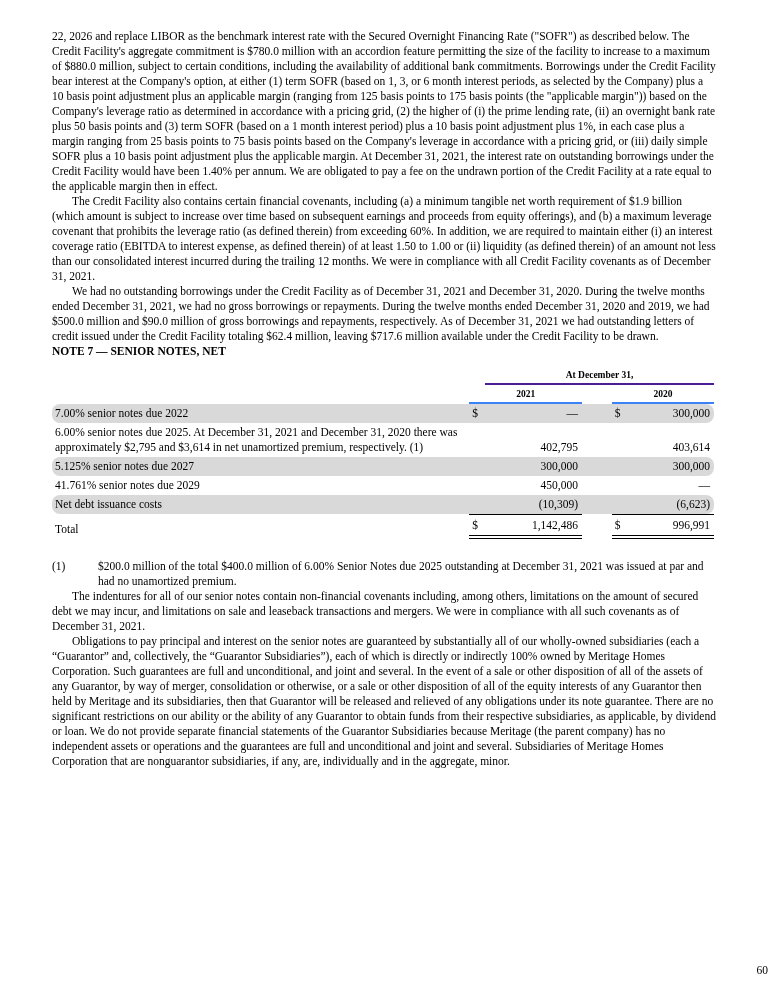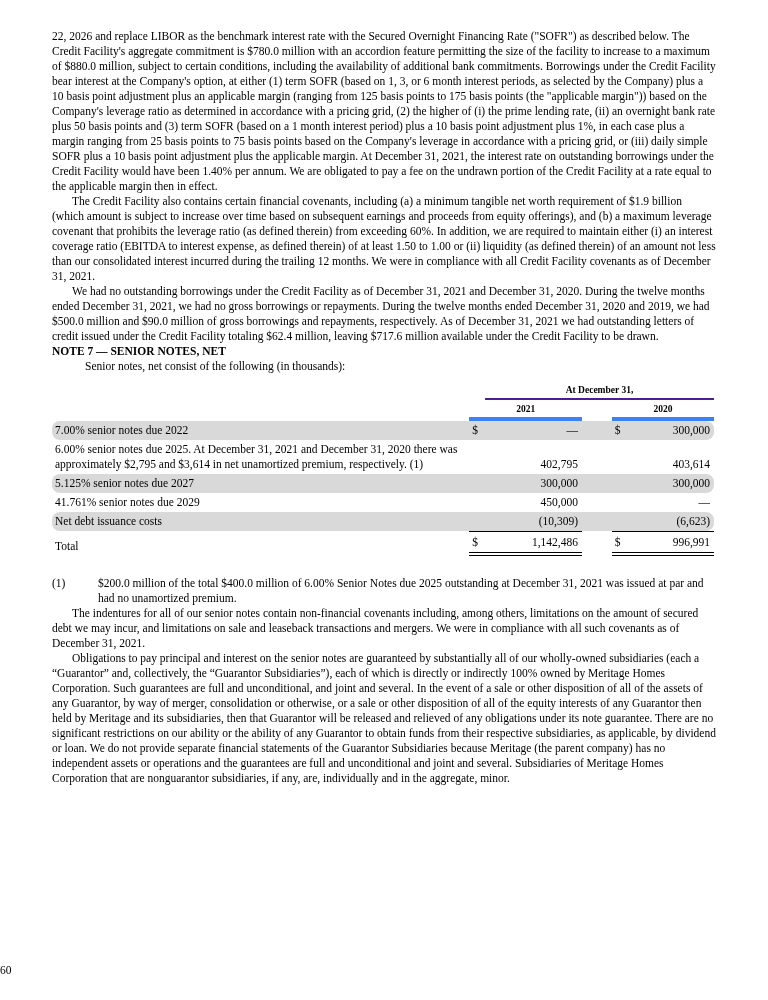--- a/index.html
+++ b/index.html
@@ -22,21 +22,21 @@
   
   .fin-table { margin-top: 10px; width: 662px; }
   .thead-row { display: flex; align-items: flex-end; }
   .tlabel-h { width: 433px; }
   .group-cell {
     width: 229px; text-align: center; font-weight: bold; font-size: 9.5px;
     line-height: 12px; border-bottom: 2px solid #4c1d95; padding-bottom: 2px;
   }
   .col-h {
     text-align: center; font-weight: bold; font-size: 9.5px; line-height: 12px;
-    border-bottom: 4px solid #3b82f6; padding: 3px 0 2px 0;
+    border-bottom: 2px solid #3b82f6; padding: 3px 0 2px 0;
   }
   .c2021 { width: 117px; }
   .c2020 { width: 106px; margin-left: 24px; }
   .tgap { width: 6px; }
 
   .trow { display: flex; align-items: flex-end; border-radius: 8px; }
   .tbody .trow:nth-child(odd) { background: #d9d9d9; }
   .tlabel { width: 433px; padding: 2px 10px 2px 3px; }
   .tcell { display: flex; justify-content: space-between; padding: 2px 4px 2px 3px; }
   .total-row .tcell {
@@ -44,36 +44,35 @@
     border-bottom: 4px double #000;
     padding-top: 3px; padding-bottom: 2px;
   }
   .total-row .tlabel { padding-top: 3px; }
 
   
   .footnote { display: flex; margin-top: 20px; }
   .fn-marker { width: 46px; flex: 0 0 46px; }
   .fn-text { flex: 1; }
 
-  .page-number { position: absolute; bottom: 22px; left: 0; width: 768px; text-align: left; }
+  .page-number { position: absolute; bottom: 22px; left: 0; width: 768px; text-align: right; }
 </style>
 </head>
 <body>
 
 <div class="page">
 
   <p class="body-para">22, 2026 and replace LIBOR as the benchmark interest rate with the Secured Overnight Financing Rate ("SOFR") as described below. The Credit Facility's aggregate commitment is $780.0 million with an accordion feature permitting the size of the facility to increase to a maximum of $880.0 million, subject to certain conditions, including the availability of additional bank commitments. Borrowings under the Credit Facility bear interest at the Company's option, at either (1) term SOFR (based on 1, 3, or 6 month interest periods, as selected by the Company) plus a 10 basis point adjustment plus an applicable margin (ranging from 125 basis points to 175 basis points (the "applicable margin")) based on the Company's leverage ratio as determined in accordance with a pricing grid, (2) the higher of (i) the prime lending rate, (ii) an overnight bank rate plus 50 basis points and (3) term SOFR (based on a 1 month interest period) plus a 10 basis point adjustment plus 1%, in each case plus a margin ranging from 25 basis points to 75 basis points based on the Company's leverage in accordance with a pricing grid, or (iii) daily simple SOFR plus a 10 basis point adjustment plus the applicable margin. At December 31, 2021, the interest rate on outstanding borrowings under the Credit Facility would have been 1.40% per annum. We are obligated to pay a fee on the undrawn portion of the Credit Facility at a rate equal to the applicable margin then in effect.</p>
 
   <p class="body-para indent mt">The Credit Facility also contains certain financial covenants, including (a) a minimum tangible net worth requirement of $1.9 billion (which amount is subject to increase over time based on subsequent earnings and proceeds from equity offerings), and (b) a maximum leverage covenant that prohibits the leverage ratio (as defined therein) from exceeding 60%. In addition, we are required to maintain either (i) an interest coverage ratio (EBITDA to interest expense, as defined therein) of at least 1.50 to 1.00 or (ii) liquidity (as defined therein) of an amount not less than our consolidated interest incurred during the trailing 12 months. We were in compliance with all Credit Facility covenants as of December 31, 2021.</p>
 
   <p class="body-para indent mt">We had no outstanding borrowings under the Credit Facility as of December 31, 2021 and December 31, 2020. During the twelve months ended December 31, 2021, we had no gross borrowings or repayments. During the twelve months ended December 31, 2020 and 2019, we had $500.0 million and $90.0 million of gross borrowings and repayments, respectively. As of December 31, 2021 we had outstanding letters of credit issued under the Credit Facility totaling $62.4 million, leaving $717.6 million available under the Credit Facility to be drawn.</p>
 
   <h2 class="note-heading" style="font-size:11.5px;">NOTE 7 — SENIOR NOTES, NET</h2>
 
-  <p class="body-para table-intro">Senior notes, net consist of the following (in thousands):</p>
 
   <div class="fin-table">
 
     <div class="thead-row">
       <div class="tlabel-h"></div>
       <div class="group-cell">At December 31,</div>
     </div>
 
     <div class="thead-row">
       <div class="tlabel-h"></div>

